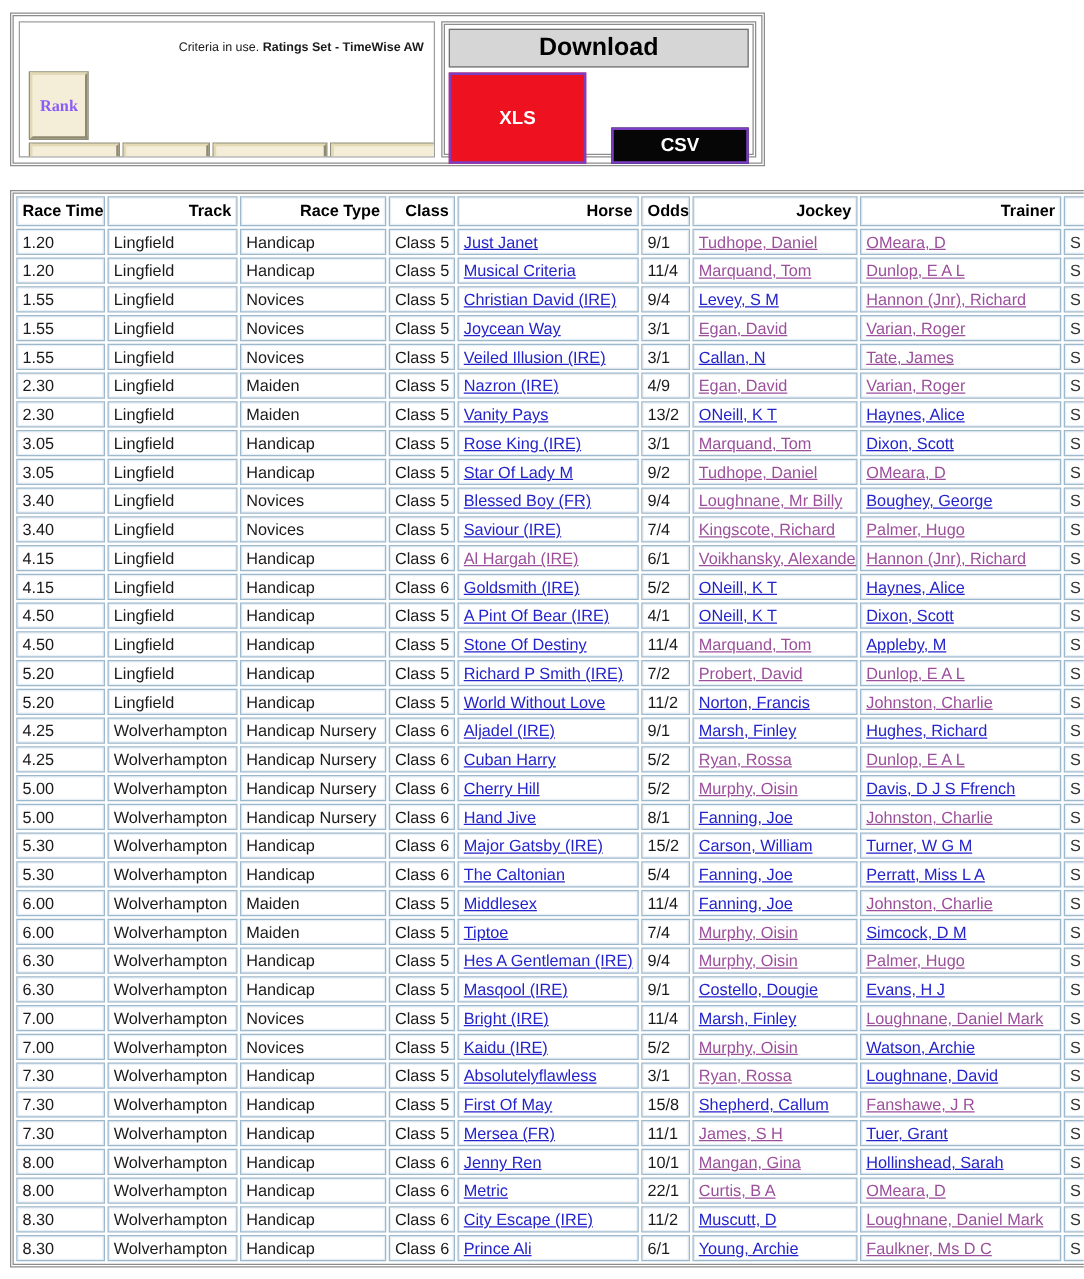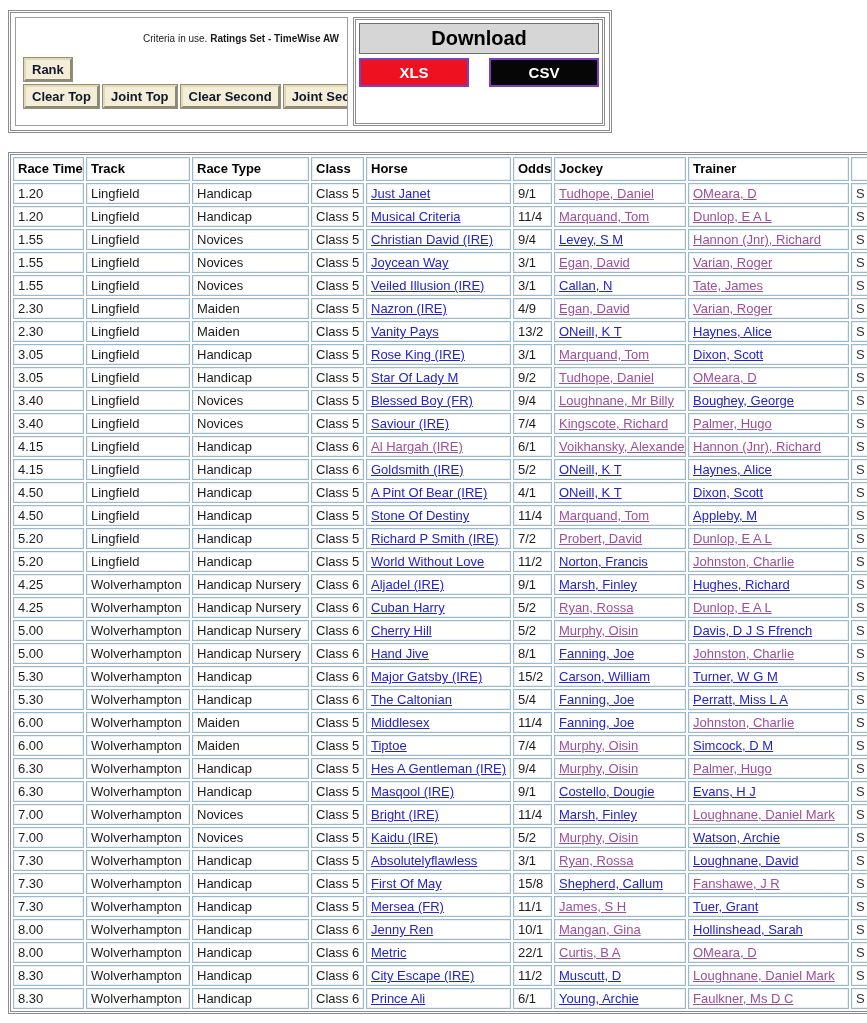--- a/index.html
+++ b/index.html
@@ -17,54 +17,54 @@
   .criteria {
     flex:1; border:1px solid #9e9e9e; box-sizing:border-box;
     padding:0 8px 4px 8px; display:flex; flex-direction:column; overflow:hidden;
   }
   .criteria-text { font-size:10px; margin-top:15px; white-space:nowrap;text-align:right; }
   .criteria-text b { font-weight:bold; }
   .rank-row { margin-top:14px; }
   .btn-row { margin-top:4px; display:flex; gap:4px; }
   .hbtn {
     background:var(--btn-bg,#f4eed8); border:2px outset #e3d9b5;
-    box-shadow:0 0 0 1px #918e79; font-weight:bold; font-size:13px; color:#0f172a;
-    padding:1px 6px; font-family:Liberation Sans, sans-serif; line-height:17px; cursor:pointer; white-space:nowrap;
+    box-shadow:0 0 0 1px #918e79; font-weight:bold; font-size:13px; color:#8b5cf6;
+    padding:16px 6px; font-family:Liberation Serif, serif; line-height:17px; cursor:pointer; white-space:nowrap;
   }
   .download {
     width:252px; box-sizing:border-box; border:3px double #8c8c8c;
     padding:3px; display:flex; flex-direction:column; gap:4px; background:#fff;
   }
   .dl-head {
     background:var(--dl-head-bg,#d6d6d6); border:1px solid #6e6e6e;
     text-align:center; font-weight:bold; font-size:20px; padding:3px 0; color:#000;
   }
   .dl-btns { display:flex; gap:20px; }
   .dl-btn {
     flex:1; color:#fff; font-weight:bold; font-size:15px; padding:4px 0;
     border:2px solid var(--dl-border,#7c3fc4); font-family:inherit; cursor:pointer;
   }
   .dl-xls { background:var(--xls,#ee1120); }
-  .dl-csv { background:var(--csv,#060606); }
+  .dl-csv { background:var(--csv,#060606);margin-top:44px; }
 
   
   .table-wrap {
     position:absolute; top:152px; left:8px; width:908px;
     border:3px double #8c8c8c; background:#fff; box-sizing:border-box;
   }
   table.races {
     border-collapse:separate; border-spacing:2px; table-layout:fixed;
     width:100%; font-size:13px;
   }
   .races th, .races td {
     border:1px solid var(--cellb,#9db7cb); box-shadow:inset 0 0 0 1px #e7f0f7;
     box-sizing:border-box; padding:0 4px; height:21px; line-height:19px;
     white-space:nowrap; overflow:hidden; text-align:left; background:#fff;
   }
-  .races th { text-align:left; font-weight:bold; height:24px; line-height:22px; color:#000; }
+  .races th { text-align:right; font-weight:bold; height:24px; line-height:22px; color:#000; }
   .races a { text-decoration:underline; cursor:pointer; }
   .races a.lb { color:var(--lb,#2323cb); }
   .races a.lp { color:var(--lp,#9b4f9b);text-decoration:underline; }
   .clip-txt { color:#333; }
 </style>
 </head>
 <body>
 
 <div class="top">
   <div class="criteria">

